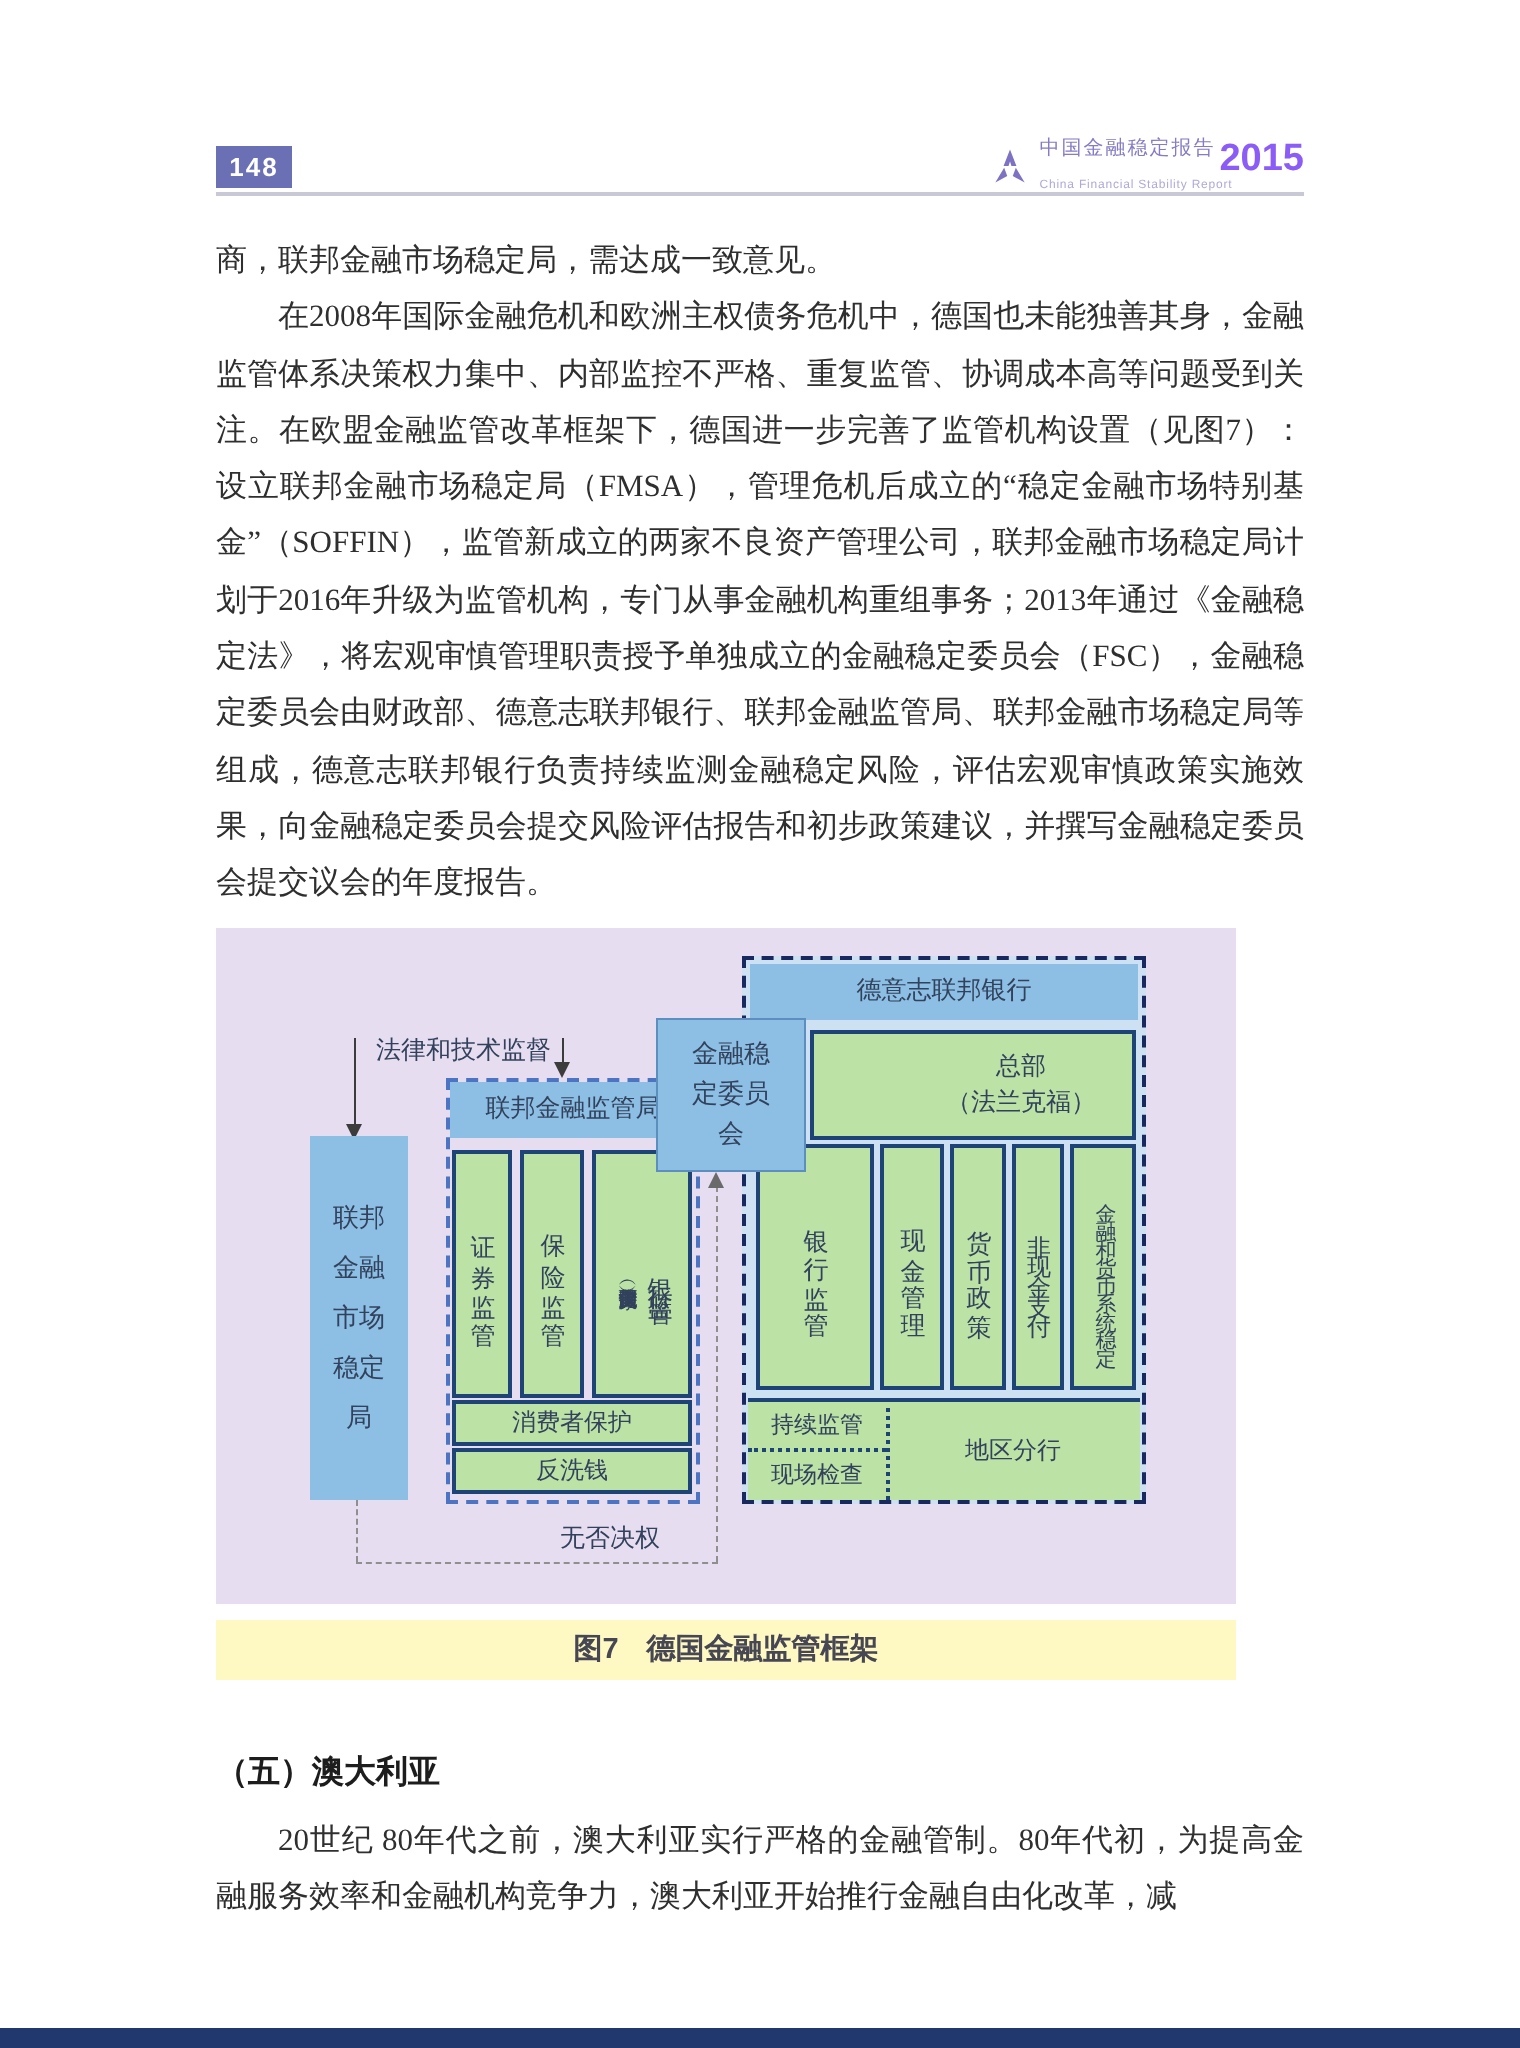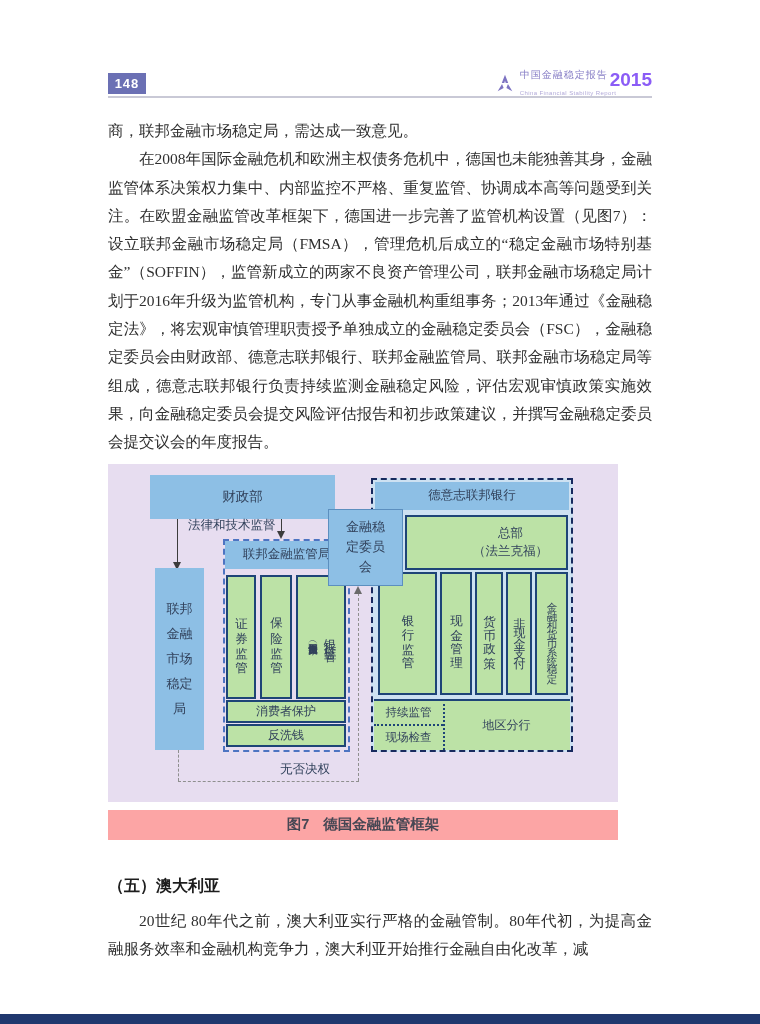--- a/index.html
+++ b/index.html
@@ -47,21 +47,21 @@
   .dot-v  { position:absolute; width:0; border-left:2px dotted #1e4477; }
   .dot-h  { position:absolute; height:0; border-top:2px dotted #1e4477; }
   .aline  { position:absolute; width:0; border-left:1.5px solid #3c3c3c; }
   .ahead-down { position:absolute; width:0; height:0;
     border-left:4.5px solid transparent; border-right:4.5px solid transparent;
     border-top:8px solid #3c3c3c; }
   .ahead-up { position:absolute; width:0; height:0;
     border-left:4.5px solid transparent; border-right:4.5px solid transparent;
     border-bottom:8px solid #6a6a6a; }
   .caption {
-    margin-top:8px; width:510px; height:30px; background:#fca5a5;
+    margin-top:8px; width:510px; height:30px; background:#fef9c3;
     display:flex; align-items:center; justify-content:center; gap:14px;
     font-family:"Liberation Sans","DejaVu Sans",sans-serif;
     font-weight:bold; font-size:14.5px; color:#474754;
   }
   
   .sec-h { margin-top:36px; font-family:"Liberation Sans","DejaVu Sans",sans-serif;
            font-weight:bold; font-size:16px; color:#1d1d1d; }
   .sec-p { margin-top:10px; }
   
   .foot-band { position:absolute; left:0; right:0; bottom:0; height:10px; background:#20386e; }
@@ -92,21 +92,20 @@
   <div class="content">
     <p class="p-first">商，联邦金融市场稳定局，需达成一致意见。</p>
     <p class="indent">在2008年国际金融危机和欧洲主权债务危机中，德国也未能独善其身，金融监管体系决策权力集中、内部监控不严格、重复监管、协调成本高等问题受到关注。在欧盟金融监管改革框架下，德国进一步完善了监管机构设置（见图7）：设立联邦金融市场稳定局（FMSA），管理危机后成立的“稳定金融市场特别基金”（SOFFIN），监管新成立的两家不良资产管理公司，联邦金融市场稳定局计划于2016年升级为监管机构，专门从事金融机构重组事务；2013年通过《金融稳定法》，将宏观审慎管理职责授予单独成立的金融稳定委员会（FSC），金融稳定委员会由财政部、德意志联邦银行、联邦金融监管局、联邦金融市场稳定局等组成，德意志联邦银行负责持续监测金融稳定风险，评估宏观审慎政策实施效果，向金融稳定委员会提交风险评估报告和初步政策建议，并撰写金融稳定委员会提交议会的年度报告。</p>
 
     <div class="figure">
       <div class="diagram">
 
         <div class="grp-dash-blue" style="left:115px;top:75px;width:127px;height:213px;"></div>
         <div class="grp-dash-dark" style="left:263px;top:14px;width:202px;height:274px;"></div>
 
-        <div class="node blue" style="left:42px;top:11px;width:185px;height:44px;font-size:13.5px;">财政部</div>
         <div class="lbl" style="left:80px;top:53px;font-size:12.5px;">法律和技术监督</div>
 
         <div class="aline" style="left:69px;top:55px;height:45px;"></div>
         <div class="ahead-down" style="left:65px;top:98px;"></div>
         <div class="aline" style="left:173px;top:55px;height:14px;"></div>
         <div class="ahead-down" style="left:169px;top:67px;"></div>
 
         <div class="node blue" style="left:47px;top:104px;width:49px;height:182px;font-size:13px;line-height:25px;padding:0 9px;">联邦金融市场稳定局</div>
 
         <div class="node blue" style="left:117px;top:77px;width:123px;height:28px;font-size:12.5px;">联邦金融监管局</div>

